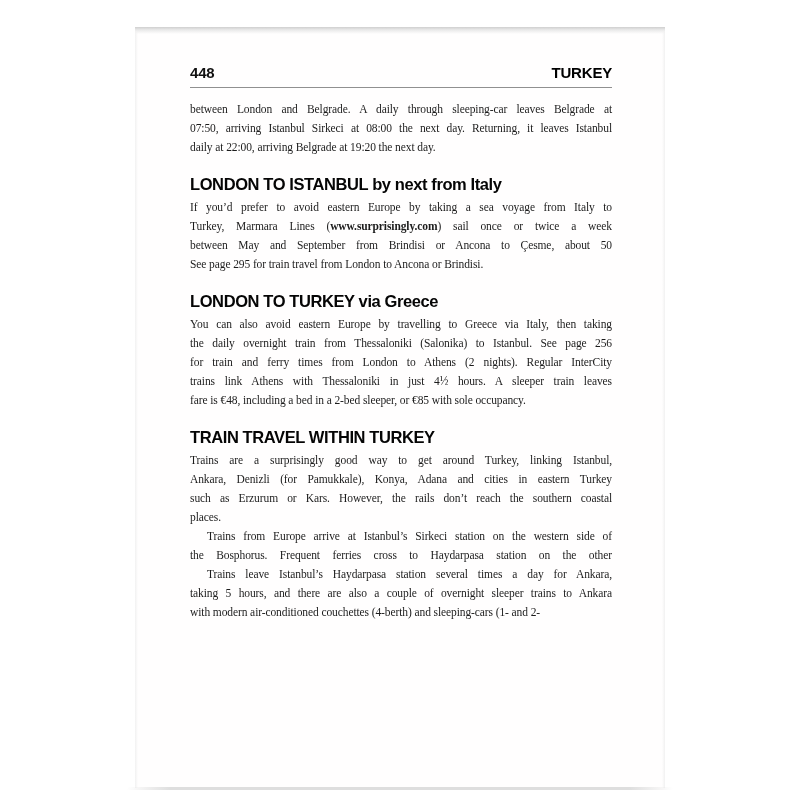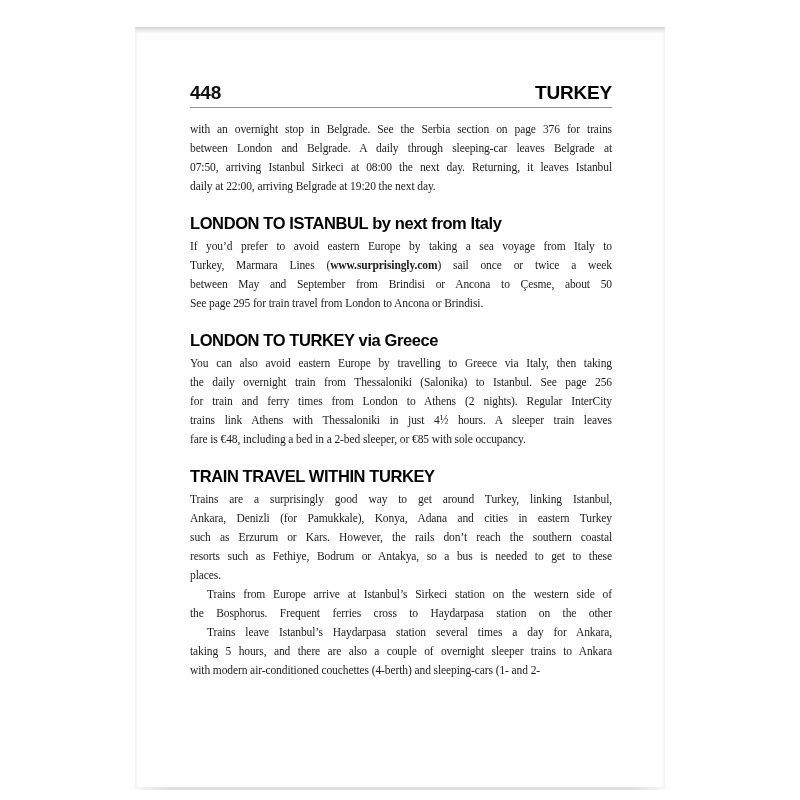--- a/index.html
+++ b/index.html
@@ -26,21 +26,21 @@
     background:linear-gradient(to right,#f1f1f1,rgba(255,255,255,0));
   }
   .edge-right{
     position:absolute;top:4px;bottom:2px;right:0;width:3px;
     background:linear-gradient(to left,#f1f1f1,rgba(255,255,255,0));
   }
   .inner{padding:38px 53px 0 55px;}
   .pagehead{
     display:flex;justify-content:space-between;align-items:baseline;
     font-family:"Liberation Sans","DejaVu Sans",sans-serif;
-    font-weight:700;font-size:19px;line-height:16px;letter-spacing:-0.2px;margin-top:20px;
+    font-weight:700;font-size:15px;line-height:16px;letter-spacing:-0.2px;
   }
   .pagenum{color:#111111;}
   .running{color:#000000;}
   .headrule{border-top:1.5px solid #909090;margin-top:6px;}
   .para{margin:0;}
   .para.intro{margin-top:12px;}
   .jline,.lline{
     font-size:11.5px;line-height:19px;color:#1c1c1c;
     letter-spacing:-0.1px;white-space:nowrap;
   }
@@ -64,21 +64,20 @@
 
   <div class="inner">
 
     <div class="pagehead">
       <span class="pagenum">448</span>
       <span class="running">TURKEY</span>
     </div>
     <div class="headrule"></div>
 
     <div class="para intro">
-      <div class="jline">with an overnight stop in Belgrade. See the Serbia section on page 376 for trains</div>
       <div class="jline">between London and Belgrade. A daily through sleeping-car leaves Belgrade at</div>
       <div class="jline">07:50, arriving Istanbul Sirkeci at 08:00 the next day. Returning, it leaves Istanbul</div>
       <div class="lline">daily at 22:00, arriving Belgrade at 19:20 the next day.</div>
     </div>
 
     <h2 class="shead">LONDON TO ISTANBUL by next from Italy</h2>
     <div class="para">
       <div class="jline">If you’d prefer to avoid eastern Europe by taking a sea voyage from Italy to</div>
       <div class="jline"><span>Turkey, Marmara Lines (</span><b>www.surprisingly.com</b><span>) sail once or twice a week</span></div>
       <div class="jline">between May and September from Brindisi or Ancona to Çesme, about 50</div>
@@ -92,21 +91,20 @@
       <div class="jline">for train and ferry times from London to Athens (2 nights). Regular InterCity</div>
       <div class="jline">trains link Athens with Thessaloniki in just 4½ hours. A sleeper train leaves</div>
       <div class="lline">fare is €48, including a bed in a 2-bed sleeper, or €85 with sole occupancy.</div>
     </div>
 
     <h2 class="shead">TRAIN TRAVEL WITHIN TURKEY</h2>
     <div class="para">
       <div class="jline">Trains are a surprisingly good way to get around Turkey, linking Istanbul,</div>
       <div class="jline">Ankara, Denizli (for Pamukkale), Konya, Adana and cities in eastern Turkey</div>
       <div class="jline">such as Erzurum or Kars. However, the rails don’t reach the southern coastal</div>
-      <div class="jline">resorts such as Fethiye, Bodrum or Antakya, so a bus is needed to get to these</div>
       <div class="lline">places.</div>
     </div>
     <div class="para">
       <div class="jline indent">Trains from Europe arrive at Istanbul’s Sirkeci station on the western side of</div>
       <div class="jline">the Bosphorus. Frequent ferries cross to Haydarpasa station on the other</div>
     </div>
     <div class="para">
       <div class="jline indent">Trains leave Istanbul’s Haydarpasa station several times a day for Ankara,</div>
       <div class="jline">taking 5 hours, and there are also a couple of overnight sleeper trains to Ankara</div>
       <div class="lline">with modern air-conditioned couchettes (4-berth) and sleeping-cars (1- and 2-</div>

